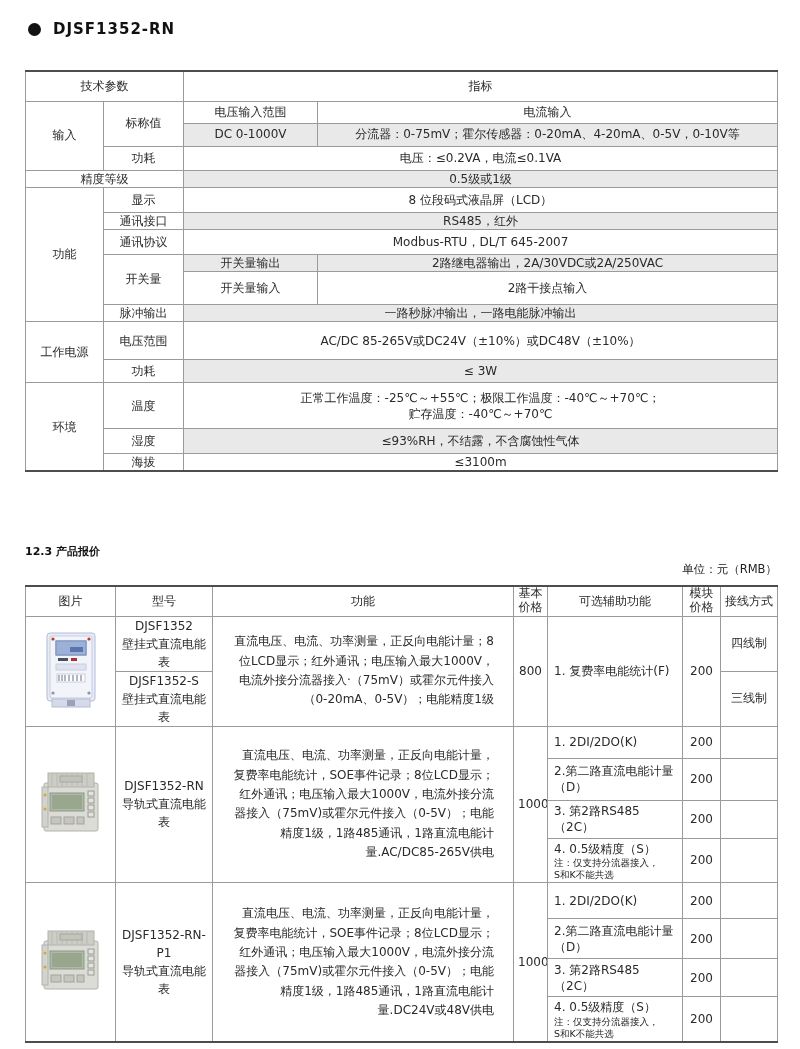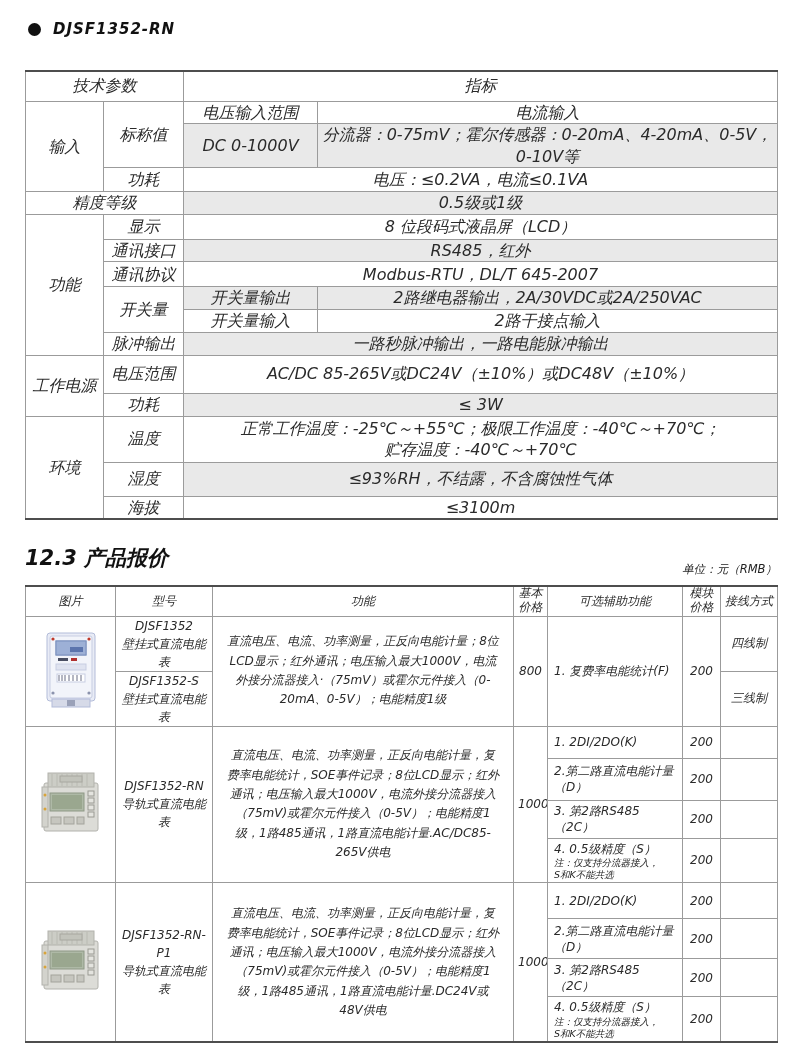--- a/index.html
+++ b/index.html
@@ -1,45 +1,45 @@
 <!DOCTYPE html>
 <html><head>
 <meta charset="utf-8">
 <style>
   html,body { margin:0; padding:0; }
   body {
     width:800px; height:1049px; position:relative; background:#ffffff;
     font-family:"DejaVu Sans","Liberation Sans",sans-serif;
     color:#2a2a2a; -webkit-font-smoothing:antialiased;
   }
-  .abs { position:absolute;font-style:italic; }
+  .abs { position:absolute; }
 
   
   .doc-header { left:28px; top:20px; display:flex; align-items:center; gap:12px; }
   .bullet-dot { width:13px; height:13px; border-radius:50%; background:#111; }
   .doc-header-title { font-size:15px; font-weight:bold; letter-spacing:1px; color:#111; }
 
   
   table { border-collapse:collapse; table-layout:fixed; }
   td,th { border:1px solid #9b9b9b; padding:0 4px; font-weight:normal;
           vertical-align:middle; box-sizing:border-box; overflow:hidden; }
   .tbl { border-top:2px solid #4d4d4d; border-bottom:2px solid #4d4d4d; }
   .c { text-align:center; }
   .shade { background:#e9e9e9; }
-  .spec-table td { font-size:16px; line-height:1.35; }
+  .spec-table td { font-size:12px; line-height:1.35; }
   .price-table td, .price-table th { font-size:12px; }
 
   
   .spec-wrap { left:25px; top:70px; }
 
   
-  .section-title { left:25px; top:544px; font-size:21px; font-weight:bold; color:#111; }
+  .section-title { left:25px; top:544px; font-size:11px; font-weight:bold; color:#111; }
   .unit-note { right:23px; top:562px; font-size:11.5px; color:#222;margin-left:39px; }
   .price-wrap { left:25px; top:585px; }
-  .func-cell { text-align:center; padding:6px 13px; line-height:1.62; }
+  .func-cell { text-align:right; padding:6px 19px; line-height:1.62; }
   .opt-cell { text-align:left; padding:2px 6px; line-height:1.35; }
   .opt-note { font-size:9.5px; line-height:1.25; color:#222; }
   .model-line { text-align:center; line-height:1.5; }
   .img-cell { text-align:center; vertical-align:middle; }
 </style>
 </head>
 <body>
 
 <div class="abs doc-header">
   <span class="bullet-dot"></span>
@@ -58,21 +58,21 @@
         <tr style="height:30px">
     <td colspan="2" class="c">技术参数</td>
     <td colspan="2" class="c">指标</td>
   </tr>
   <tr style="height:22px">
     <td rowspan="3" class="c">输入</td>
     <td rowspan="2" class="c">标称值</td>
     <td class="c">电压输入范围</td>
     <td class="c">电流输入</td>
   </tr>
-  <tr style="height:33px">
+  <tr style="height:23px">
     <td class="c shade">DC 0-1000V</td>
     <td class="c shade">分流器：0-75mV；霍尔传感器：0-20mA、4-20mA、0-5V，0-10V等</td>
   </tr>
   <tr style="height:24px">
     <td class="c">功耗</td>
     <td colspan="2" class="c">电压：≤0.2VA，电流≤0.1VA</td>
   </tr>
   <tr style="height:16px">
     <td colspan="2" class="c">精度等级</td>
     <td colspan="2" class="c shade">0.5级或1级</td>
@@ -88,21 +88,21 @@
   </tr>
   <tr style="height:25px">
     <td class="c">通讯协议</td>
     <td colspan="2" class="c">Modbus-RTU，DL/T 645-2007</td>
   </tr>
   <tr style="height:14px">
     <td rowspan="2" class="c">开关量</td>
     <td class="c shade">开关量输出</td>
     <td class="c shade">2路继电器输出，2A/30VDC或2A/250VAC</td>
   </tr>
-  <tr style="height:23px">
+  <tr style="height:33px">
     <td class="c">开关量输入</td>
     <td class="c">2路干接点输入</td>
   </tr>
   <tr style="height:17px">
     <td class="c">脉冲输出</td>
     <td colspan="2" class="c shade">一路秒脉冲输出，一路电能脉冲输出</td>
   </tr>
   <tr style="height:38px">
     <td rowspan="2" class="c">工作电源</td>
     <td class="c">电压范围</td>
@@ -113,21 +113,21 @@
     <td colspan="2" class="c shade">≤ 3W</td>
   </tr>
   <tr style="height:46px">
     <td rowspan="3" class="c">环境</td>
     <td class="c">温度</td>
     <td colspan="2" class="c">
       <div>正常工作温度：-25℃～+55℃；极限工作温度：-40℃～+70℃；</div>
       <div>贮存温度：-40℃～+70℃</div>
     </td>
   </tr>
-  <tr style="height:34px">
+  <tr style="height:25px">
     <td class="c">湿度</td>
     <td colspan="2" class="c shade">≤93%RH，不结露，不含腐蚀性气体</td>
   </tr>
   <tr style="height:16px">
     <td class="c">海拔</td>
     <td colspan="2" class="c">≤3100m</td>
   </tr>
 </tbody>
     </table>
 </div>

